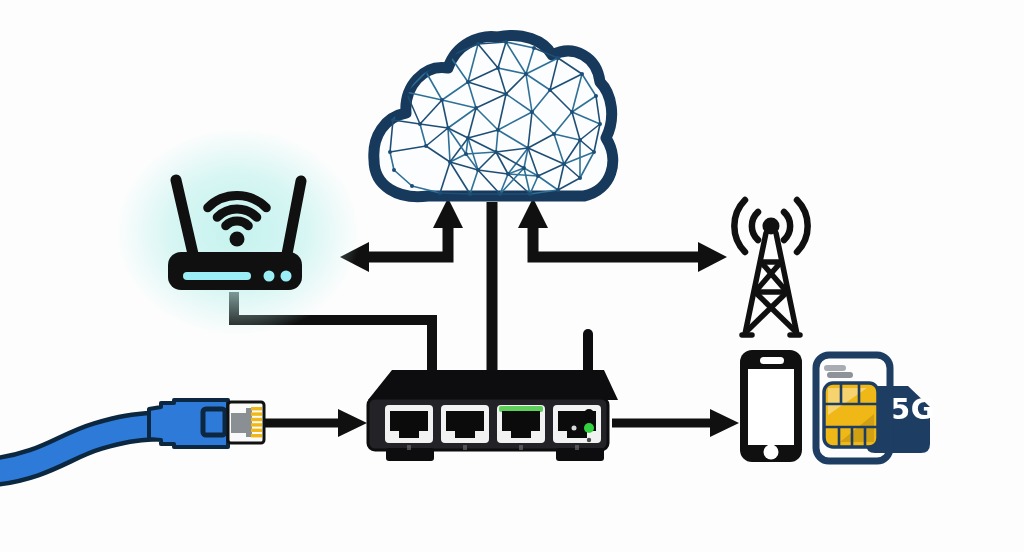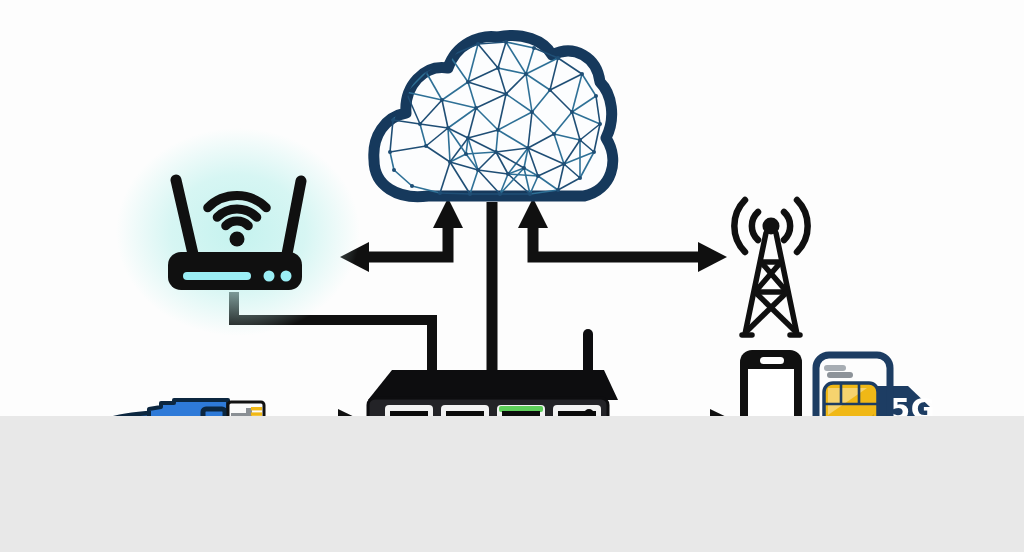--- a/index.html
+++ b/index.html
@@ -3,21 +3,21 @@
 <meta charset="utf-8">
 <style>
   :root{
     --background:#fdfdfd; --line-black:#101010; --cloud-outline:#16395c;
     --mesh-line-a:#2e7096; --mesh-line-b:#1f4e75; --router-glow:#c2f2ee;
     --router-accent:#9beef5; --cable-blue:#2e7ad8; --cable-outline:#0c2740;
     --sim-navy:#1d3d63; --sim-gold:#f0b816; --led-green:#33d13f;
     --port-active-green:#5ecf5a; --switch-body:#232327; --switch-dark:#0d0d0f;
   }
   html,body{margin:0;padding:0;background:#e8e8e8;}
-  .stage{width:1024px;height:416px;position:relative;background:var(--background);overflow:hidden;
+  .stage{width:1024px;height:552px;position:relative;background:var(--background);overflow:hidden;
          font-family:"DejaVu Sans", sans-serif;text-align:center;}
   svg{display:block}
   .blk{fill:var(--line-black)}
   .blk-s{stroke:var(--line-black);fill:none}
   .cloud-o{stroke:var(--cloud-outline);fill:#fcfdfe}
   .navy{fill:var(--sim-navy)}
   .navy-s{stroke:var(--sim-navy);fill:none}
   .gold{fill:var(--sim-gold)}
   .green{fill:var(--led-green)}
   .cable{stroke:var(--cable-blue);fill:none}

